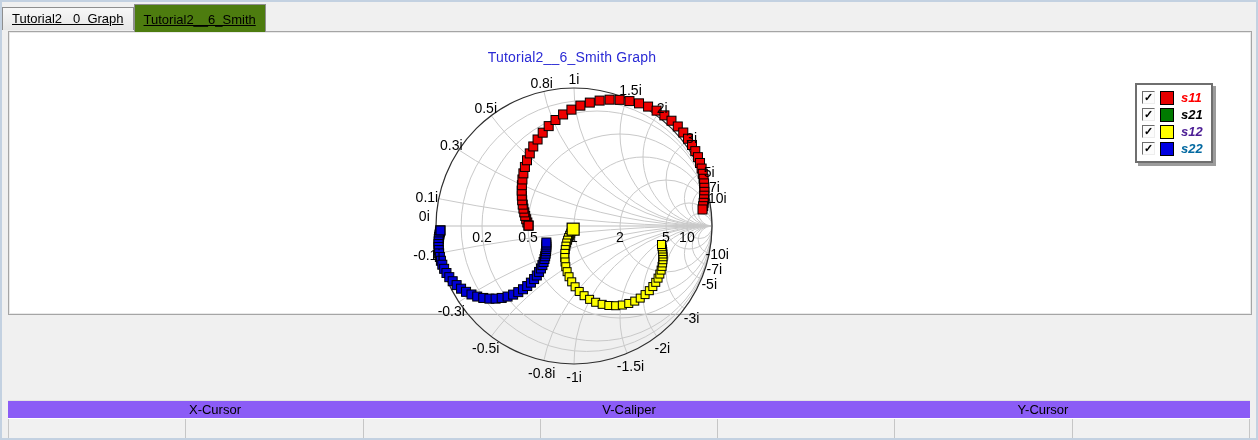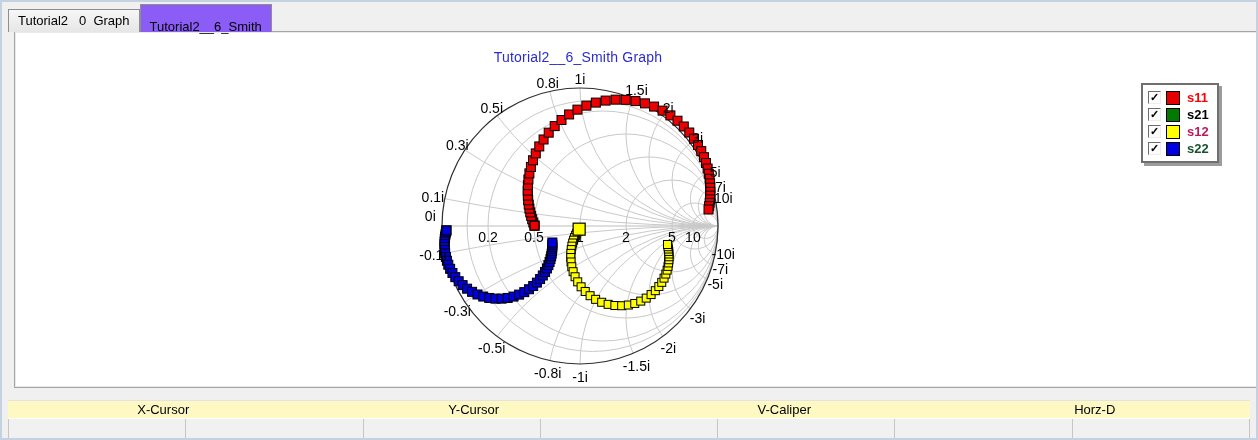--- a/index.html
+++ b/index.html
@@ -1,51 +1,51 @@
 <!DOCTYPE html>
 <html><head>
 <meta charset="utf-8">
 <style>
   html,body{margin:0;padding:0;background:#fff;}
   .window{
     position:relative;width:1258px;height:440px;box-sizing:border-box;
     background:#f0f0f0;border:2px solid #c3d1e1;overflow:hidden;
     font-family:"Liberation Sans",sans-serif;color:#000;
   }
-  .tabbar{position:absolute;left:6px;top:2px;height:28px;display:flex;align-items:flex-end;z-index:5;}
+  .tabbar{position:absolute;left:0;top:2px;height:28px;display:flex;align-items:center;z-index:5;text-decoration:underline;}
   .tab{
     box-sizing:border-box;border:1px solid #8e8e8e;border-bottom:none;
     font-size:13px;white-space:pre;padding:3px 9px 4px;cursor:default;
     background:linear-gradient(#f7f7f7,#e6e6e6);height:23px;color:#000;
   }
-  .tab.active{background:#8b5cf6;height:28px;padding-top:14px;position:relative;z-index:6;}
+  .tab.active{background:#4d7c0f;height:28px;padding-top:7px;position:relative;z-index:6;}
   .panel{
-    position:absolute;left:12px;top:29px;width:1244px;height:357px;box-sizing:border-box;
+    position:absolute;left:6px;top:29px;width:1244px;height:284px;box-sizing:border-box;
     background:#fff;border:1px solid #a5a5a5;box-shadow:inset 0 0 0 1px #e9e9e9;
   }
   .chart-title{
     position:absolute;left:363px;top:17px;width:400px;text-align:center;
     font-size:14px;letter-spacing:.2px;
   }
   .legend{
     position:absolute;left:1126px;top:51px;
     background:#fff;border:2px solid #6f6f6f;box-shadow:3px 3px 0 #9c9c9c;
     padding:4px 8px 4px 5px;
   }
   .legend-row{display:flex;align-items:center;height:17px;}
   .lg-check{
     width:11px;height:11px;background:#fcfcfc;box-sizing:content-box;
     border-style:solid;border-width:1px;border-color:#6d6d6d #ededed #ededed #6d6d6d;
     font-size:11px;line-height:10px;font-weight:900;text-align:center;color:#000;cursor:default;
   }
   .lg-swatch{width:12px;height:12px;border:1px solid #000;margin-left:5px;}
-  .lg-label{font-size:13px;font-weight:bold;margin-left:7px;}
+  .lg-label{font-size:13px;font-weight:bold;margin-left:7px;font-style:italic;}
   .toolbar-labels{
     position:absolute;left:6px;right:6px;top:398px;height:18px;display:flex;
-    background:#fef9c3;border-top:1px solid #e3e3e3;
+    background:#8b5cf6;border-top:1px solid #e3e3e3;
   }
   .toolbar-labels .col{flex:1;text-align:center;font-size:13px;line-height:18px;}
   .toolbar-cells{
     position:absolute;left:6px;right:6px;top:416px;height:20px;display:flex;
     background:#fafafa;border-top:1px solid #ffffff;border-bottom:1px solid #9e9e9e;
   }
   .toolbar-cells .cell{flex:1;background:#f1f1f1;border-right:1px solid #c6c6c6;}
   .toolbar-cells .cell:first-child{border-left:1px solid #c6c6c6;}
   svg text{font-family:"Liberation Sans",sans-serif;}
 </style>
@@ -288,35 +288,34 @@
           <span class="lg-label" style="color: rgb(255, 0, 0);">s11</span>
         </div>
         <div class="legend-row">
           <div class="lg-check">✓</div>
           <div class="lg-swatch" style="background: rgb(0, 122, 0);"></div>
           <span class="lg-label" style="color: #000000;">s21</span>
         </div>
         <div class="legend-row">
           <div class="lg-check">✓</div>
           <div class="lg-swatch" style="background: rgb(255, 255, 0);"></div>
-          <span class="lg-label" style="color: #be185d;">s12</span>
+          <span class="lg-label" style="color: #4c1d95;">s12</span>
         </div>
         <div class="legend-row">
           <div class="lg-check">✓</div>
           <div class="lg-swatch" style="background: rgb(0, 0, 224);"></div>
-          <span class="lg-label" style="color: #14532d;">s22</span>
+          <span class="lg-label" style="color: #0369a1;">s22</span>
         </div>
       </div>
   </div>
 
   <div class="toolbar-labels">
       <div class="col">X-Cursor</div>
+      <div class="col">V-Caliper</div>
       <div class="col">Y-Cursor</div>
-      <div class="col">V-Caliper</div>
-      <div class="col">Horz-D</div>
     </div>
   <div class="toolbar-cells">
       <div class="cell"></div>
       <div class="cell"></div>
       <div class="cell"></div>
       <div class="cell"></div>
       <div class="cell"></div>
       <div class="cell"></div>
       <div class="cell"></div>
     </div>

